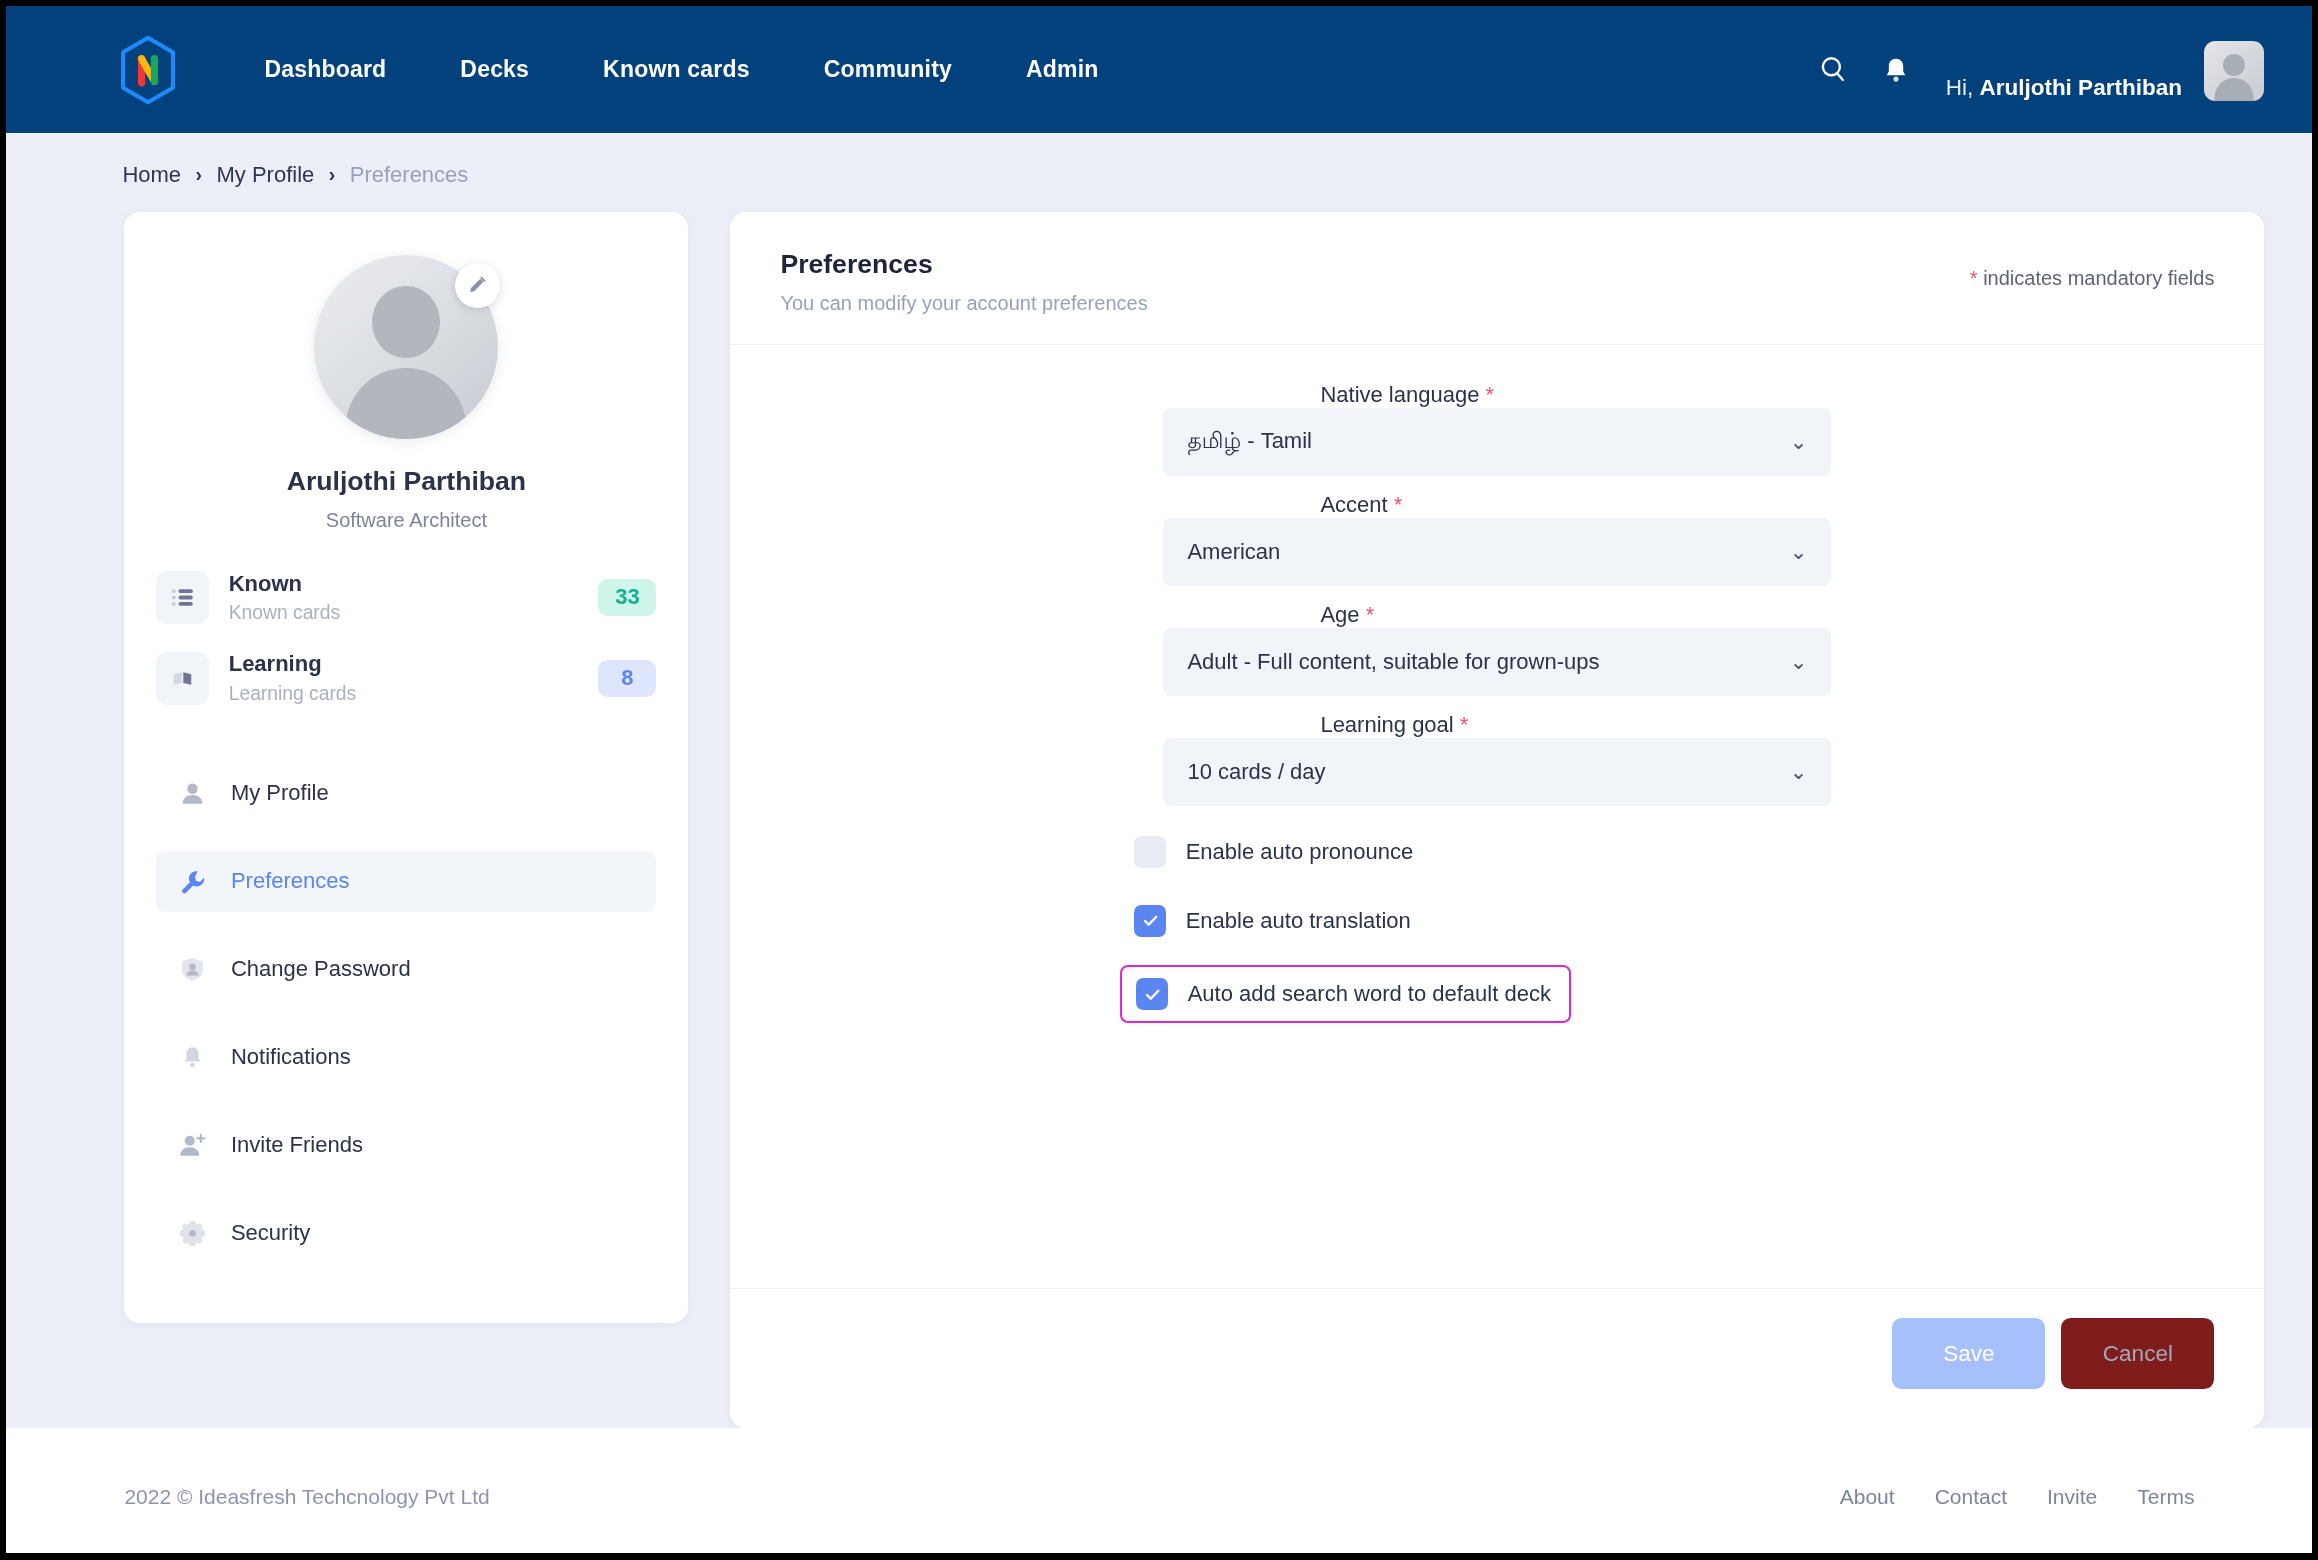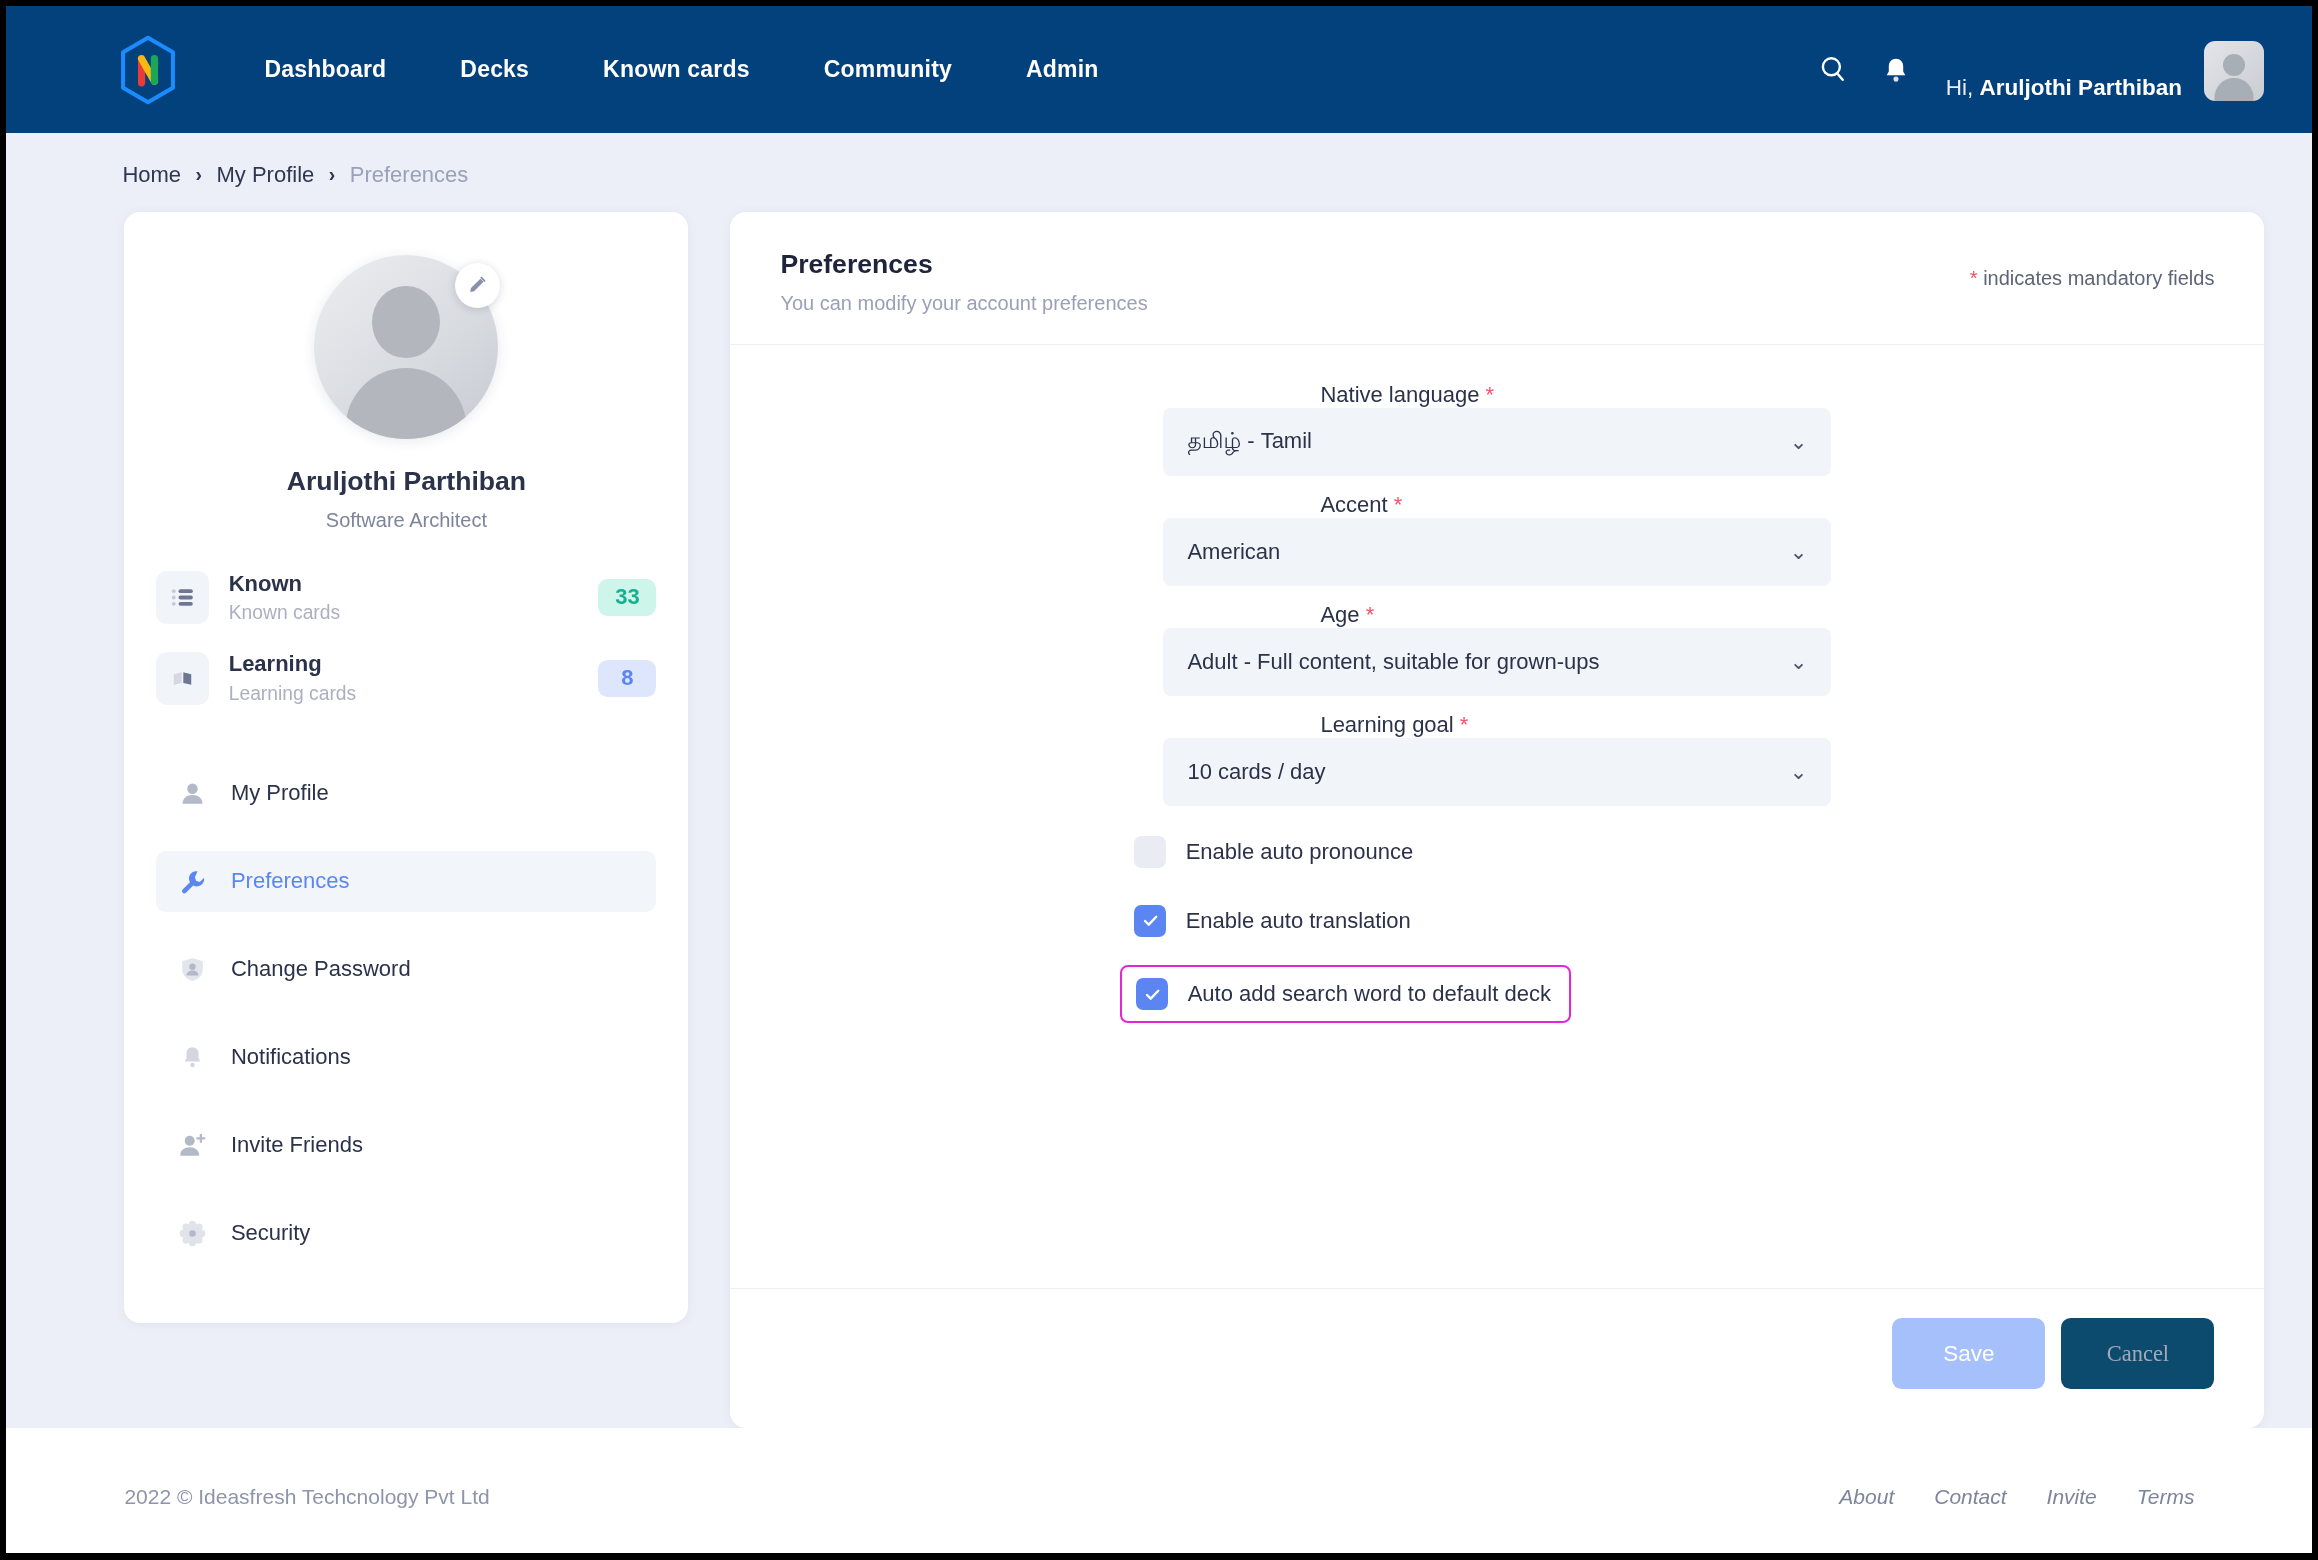--- a/index.html
+++ b/index.html
@@ -289,32 +289,32 @@
     height: 71px;
     min-width: 153px;
     border-radius: 9.7px;
     border: none;
     font-size: 22.5px;
     font-family: "Liberation Sans", sans-serif;
     cursor: pointer;
     padding: 0 22.5px;
   }
   .btn-save { background: #a5c0fb; color: #ffffff; }
-  .btn-cancel { background: #0c4a6e; color: #a3a9b9; font-family: Liberation Serif, serif; }
+  .btn-cancel { background: #7f1d1d; color: #a3a9b9; }
 
   
   .pagefoot {
     background: #ffffff;
     height: 138px;
     display: flex; align-items: center;
     padding: 0 118px;
     flex: 0 0 auto;
   }
   .copyright { font-size: 21px; color: #8e94ab; }
-  .foot-links { margin-left: auto; display: flex; gap: 40px; font-style: italic; }
+  .foot-links { margin-left: auto; display: flex; gap: 40px; }
   .foot-link { font-size: 21px; color: #7d849c; cursor: pointer; }
 </style>
 </head>
 <body>
 
 <div id="screen">
 
   <div class="topbar">
 
     <div class="brand">

